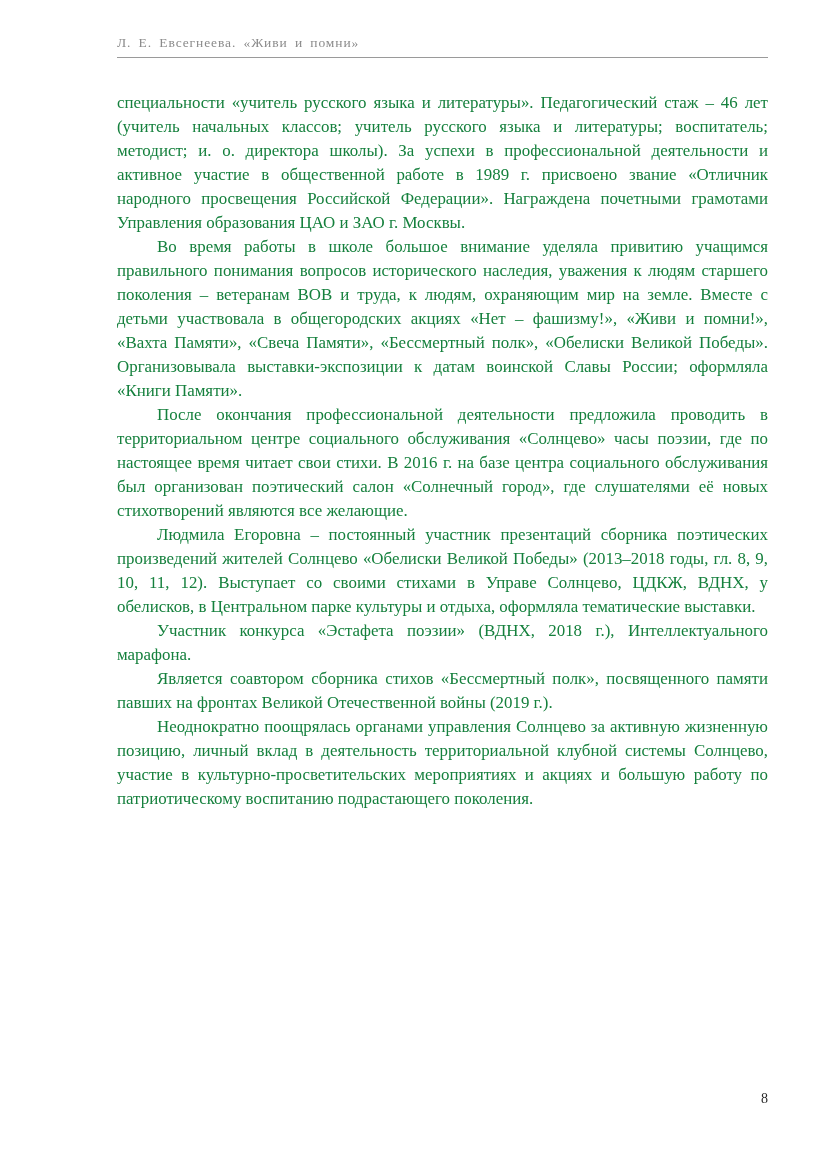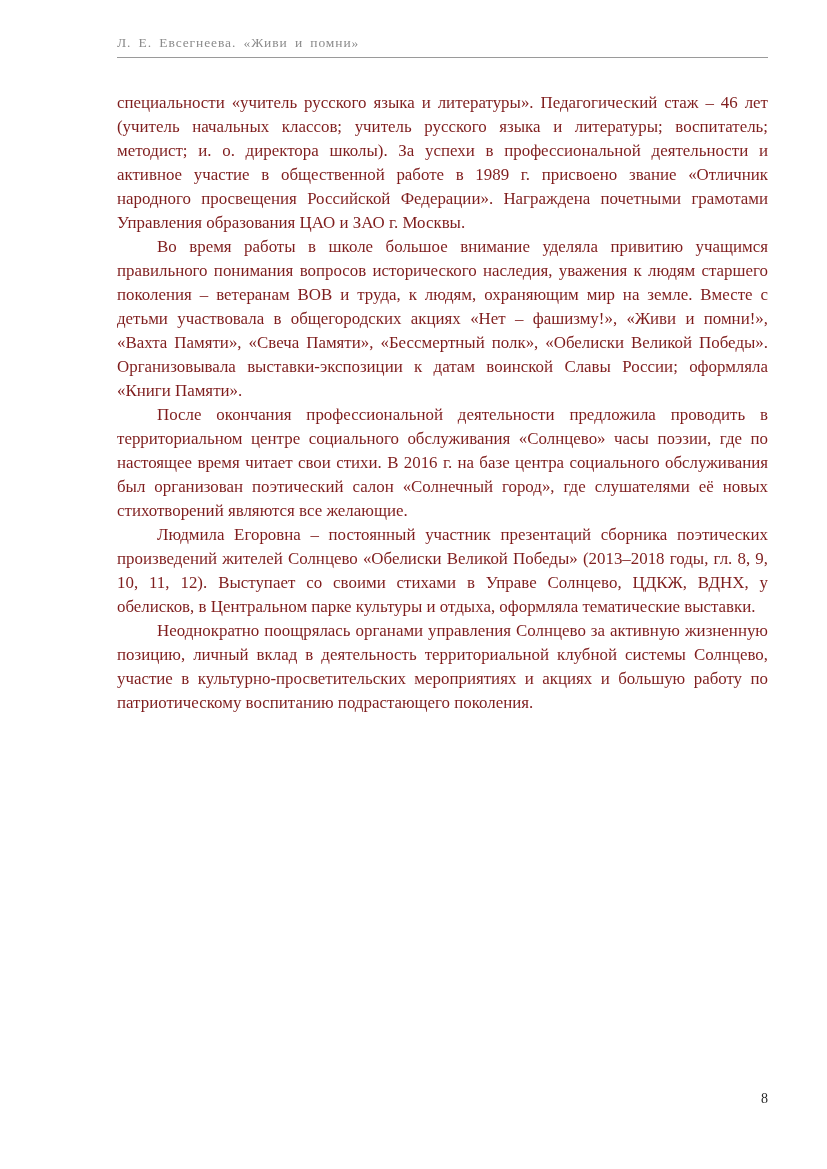--- a/index.html
+++ b/index.html
@@ -35,21 +35,21 @@
     height: 1px;
     background: #9a9a9a;
   }
   .body-text {
     position: absolute;
     left: 117px;
     top: 91px;
     width: 651px;
     font-size: 16.9px;
     line-height: 24px;
-    color: #7f1d1d;
+    color: #15803d;
     text-align: justify;
     hyphens: auto;
     -webkit-hyphens: auto;
   }
   .body-text p {
     margin: 0;
     padding: 0;
     text-indent: 40px;
   }
   .body-text p.no-indent {
@@ -70,18 +70,20 @@
 
   <div class="running-head">Л. Е. Евсегнеева. «Живи и помни»</div>
 
   <div class="header-rule"></div>
 
   <div class="body-text">
     <p class="no-indent">специальности «учитель русского языка и литературы». Педагогический стаж – 46 лет (учитель начальных классов; учитель русского языка и литературы; воспитатель; методист; и. о. директора школы). За успехи в профессиональной деятельности и активное участие в общественной работе в 1989 г. присвоено звание «Отличник народного просвещения Российской Федерации». Награждена почетными грамотами Управления образования ЦАО и ЗАО г. Москвы.</p>
     <p>Во время работы в школе большое внимание уделяла привитию учащимся правильного понимания вопросов исторического наследия, уважения к людям старшего поколения – ветеранам ВОВ и труда, к людям, охраняющим мир на земле. Вместе с детьми участвовала в общегородских акциях «Нет – фашизму!», «Живи и помни!», «Вахта Памяти», «Свеча Памяти», «Бессмертный полк», «Обелиски Великой Победы». Организовывала выставки-экспозиции к датам воинской Славы России; оформляла «Книги Памяти».</p>
     <p>После окончания профессиональной деятельности предложила проводить в территориальном центре социального обслуживания «Солнцево» часы поэзии, где по настоящее время читает свои стихи. В 2016 г. на базе центра социального обслуживания был организован поэтический салон «Солнечный город», где слушателями её новых стихотворений являются все желающие.</p>
     <p>Людмила Егоровна – постоянный участник презентаций сборника поэтических произведений жителей Солнцево «Обелиски Великой Победы» (2013–2018 годы, гл. 8, 9, 10, 11, 12). Выступает со своими стихами в Управе Солнцево, ЦДКЖ, ВДНХ, у обелисков, в Центральном парке культуры и отдыха, оформляла тематические выставки.</p>
+    <p>Участник конкурса «Эстафета поэзии» (ВДНХ, 2018 г.), Интеллектуального марафона.</p>
+    <p>Является соавтором сборника стихов «Бессмертный полк», посвященного памяти павших на фронтах Великой Отечественной войны (2019 г.).</p>
     <p>Неоднократно поощрялась органами управления Солнцево за активную жизненную позицию, личный вклад в деятельность территориальной клубной системы Солнцево, участие в культурно-просветительских мероприятиях и акциях и большую работу по патриотическому воспитанию подрастающего поколения.</p>
   </div>
 
   <div class="page-number">8</div>
 
 </div>
 
 </body></html>

